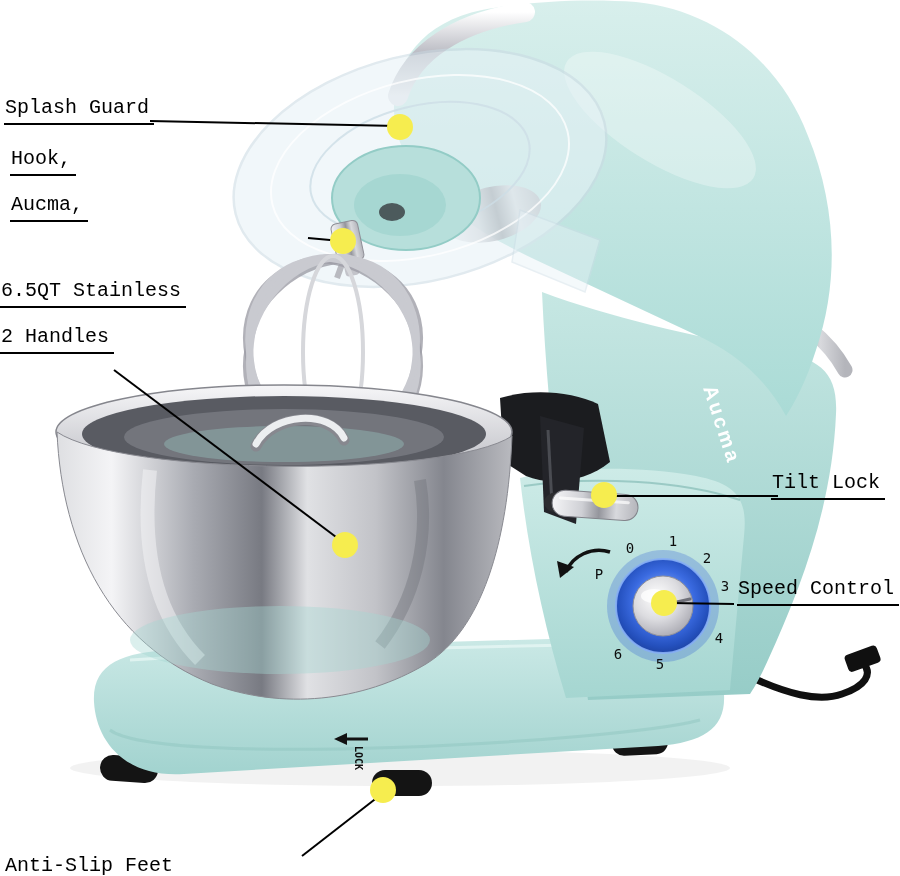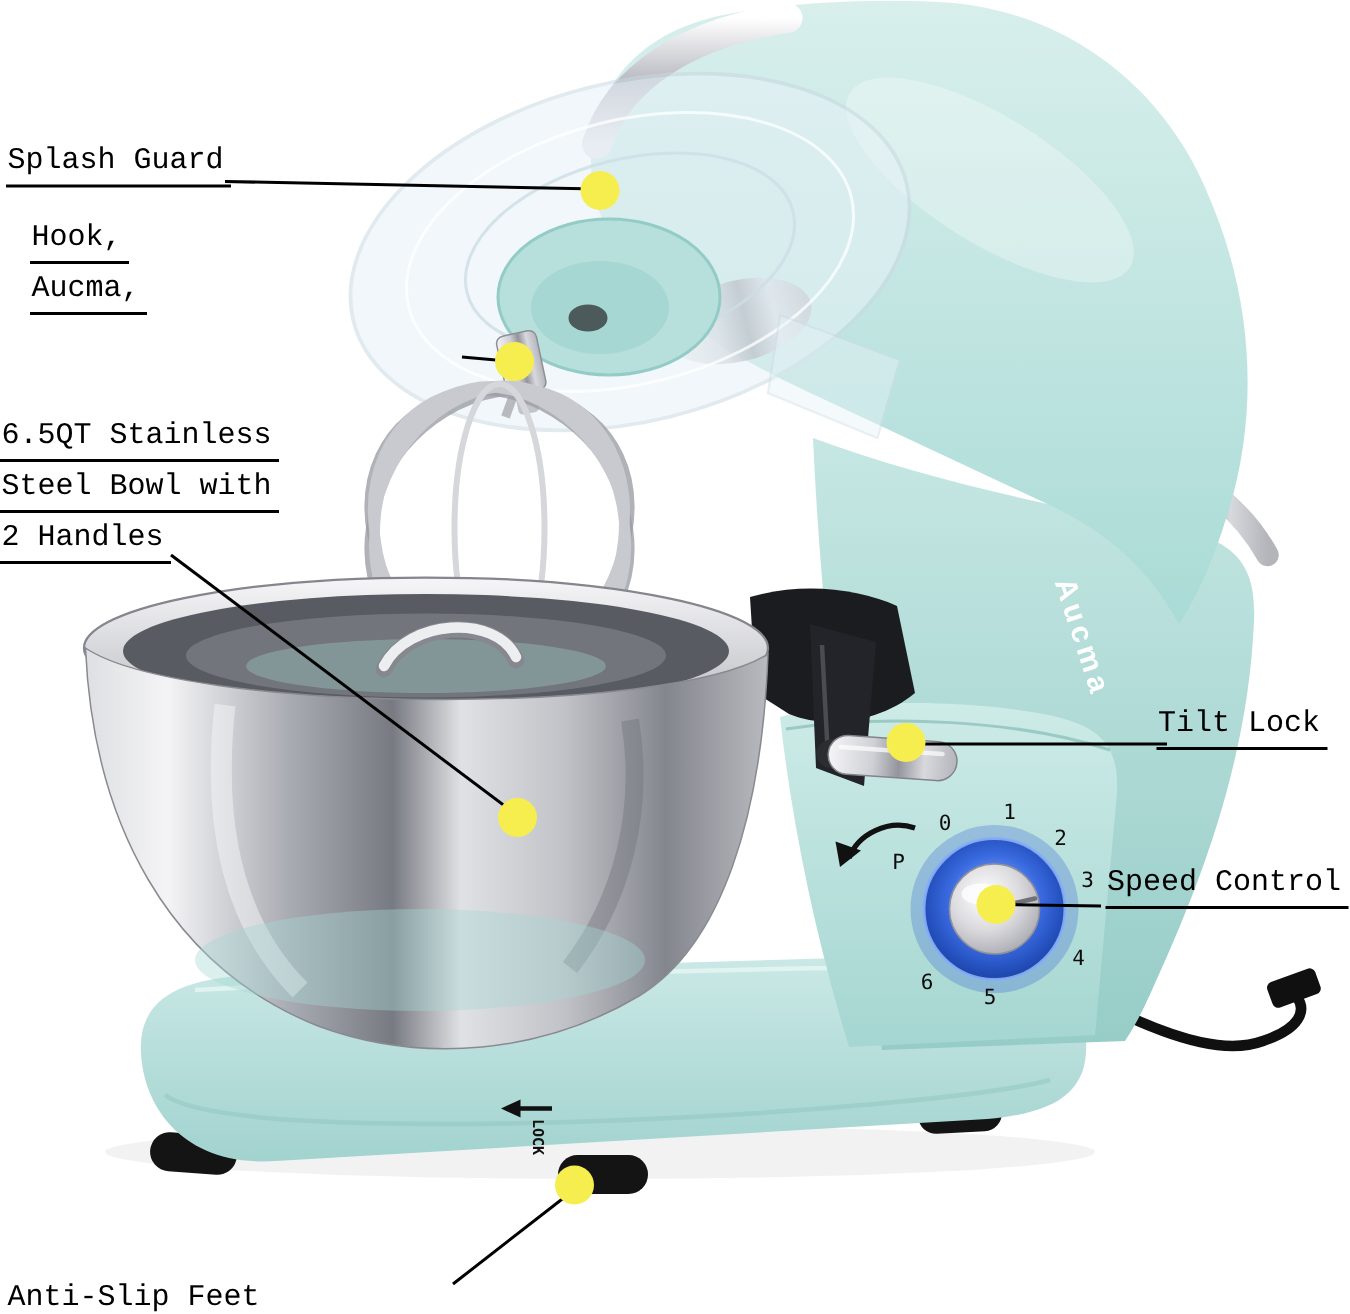--- a/index.html
+++ b/index.html
@@ -1,21 +1,21 @@
 <!DOCTYPE html>
 <html><head>
 <meta charset="utf-8">
 <style>
   html,body{margin:0;padding:0;background:#fff;}
   body{width:900px;height:876px;position:relative;overflow:hidden;
        font-family:"Liberation Mono","DejaVu Sans Mono",monospace;}
   .stage{position:absolute;left:0;top:0;width:900px;height:876px;}
   .label{position:absolute;color:#000;}
   .label .ln{display:table;border-bottom:2px solid #000;padding:0 5px 2px 1px;
-             font-size:20px;line-height:26px;white-space:nowrap;margin:0 0 4px 0;
+             font-size:20px;line-height:26px;white-space:nowrap;margin:0 0 16px 0;
              font-family:"Liberation Mono","DejaVu Sans Mono",monospace;}
   svg text{font-family:"DejaVu Sans Mono",monospace;}
 </style>
 </head>
 <body>
 
 <svg class="stage" viewBox="0 0 900 876">
   <defs>
     <linearGradient id="gHead" x1="0" y1="0" x2="0" y2="1">
       <stop offset="0" stop-color="#d8efec"></stop>
@@ -215,28 +215,27 @@
     <circle cx="604" cy="495" r="13" fill="#f6ed4f"></circle>
     <circle cx="664" cy="603" r="13" fill="#f6ed4f"></circle>
     <circle cx="383" cy="790" r="13" fill="#f6ed4f"></circle>
   </g>
 </svg>
 
 <div class="label" style="left:4px;top:95px">
   <div class="ln">Splash Guard</div>
 </div>
 
-<div class="label" style="left:20px;top:146px">
+<div class="label" style="left:10px;top:146px">
   <div class="ln">Hook,</div>
   <div class="ln">Aucma,</div>
 </div>
 
 <div class="label" style="left:0;top:278px">
   <div class="ln">6.5QT Stainless</div>
-  <div class="ln">Steel Bowl with</div>
   <div class="ln">2 Handles</div>
 </div>
 
 <div class="label" style="left:771px;top:470px">
   <div class="ln">Tilt Lock</div>
 </div>
 
 <div class="label" style="left:737px;top:576px">
   <div class="ln">Speed Control</div>
 </div>

